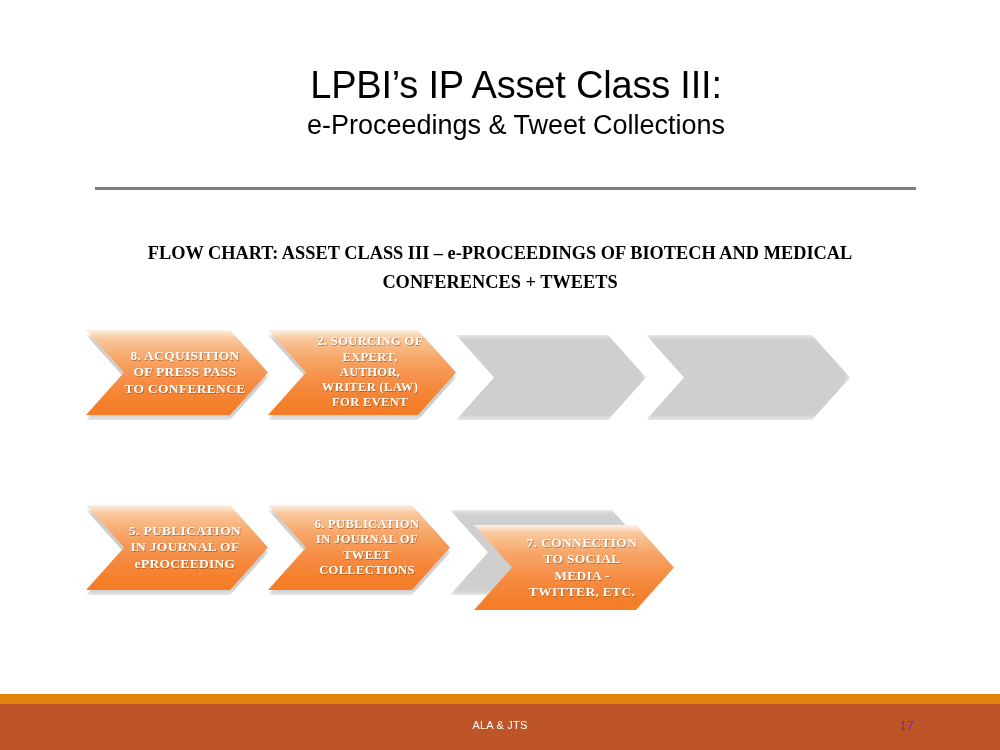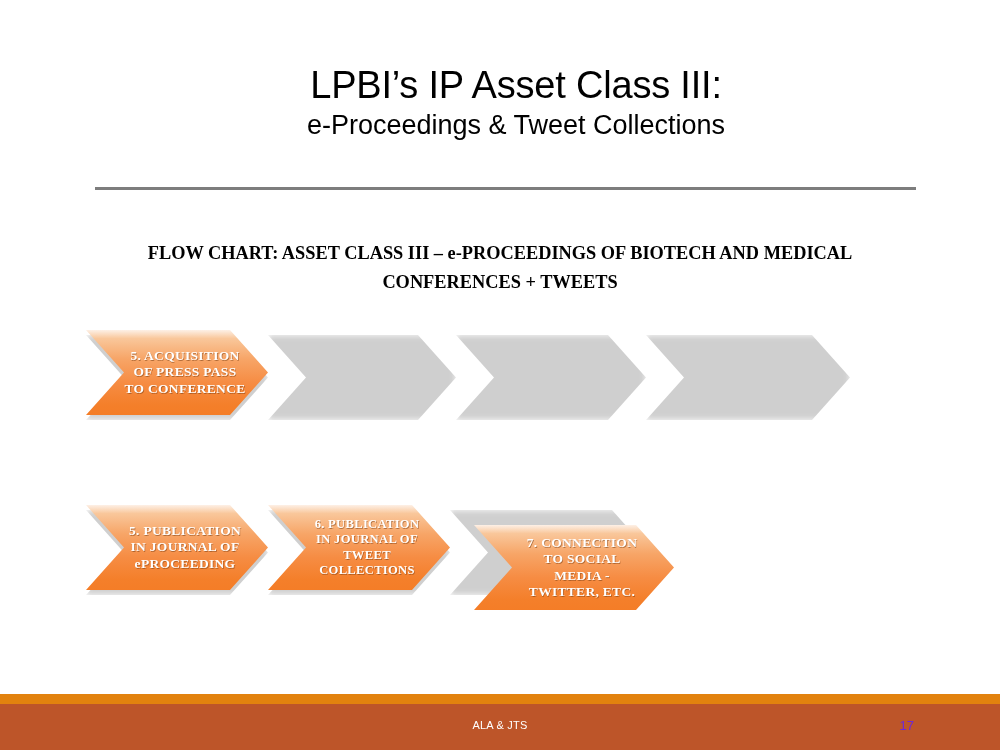--- a/index.html
+++ b/index.html
@@ -184,26 +184,33 @@
   <div class="title-line-1">LPBI’s IP Asset Class III:</div>
   <div class="title-line-3">e-Proceedings &amp; Tweet Collections</div>
 </div>
 <div id="title-rule"></div>
 
 <div id="flowchart-heading">FLOW CHART: ASSET CLASS III – e-PROCEEDINGS OF BIOTECH AND MEDICAL CONFERENCES + TWEETS</div>
 
 <div class="chev-row" id="chev-row-1">
   <div class="chevron-shadow" id="chevron-1-shadow"></div>
   <div class="chevron" id="chevron-1">
-    <span class="chev-label">5. ACQUISITION
+    <span class="chev-label">8. ACQUISITION
 OF PRESS PASS
 TO CONFERENCE</span>
   </div>
 
   <div class="chevron-shadow" id="chevron-2-shadow"></div>
+  <div class="chevron" id="chevron-2">
+    <span class="chev-label small">2. SOURCING OF
+EXPERT,
+AUTHOR,
+WRITER (LAW)
+FOR EVENT</span>
+  </div>
 
   <div class="chevron-shadow" id="chevron-3-shadow"></div>
 
   <div class="chevron-shadow" id="chevron-4-shadow"></div>
 </div>
 
 <div class="chev-row" id="chev-row-2">
   <div class="chevron-shadow" id="chevron-5-shadow"></div>
   <div class="chevron" id="chevron-5">
     <span class="chev-label">5. PUBLICATION

